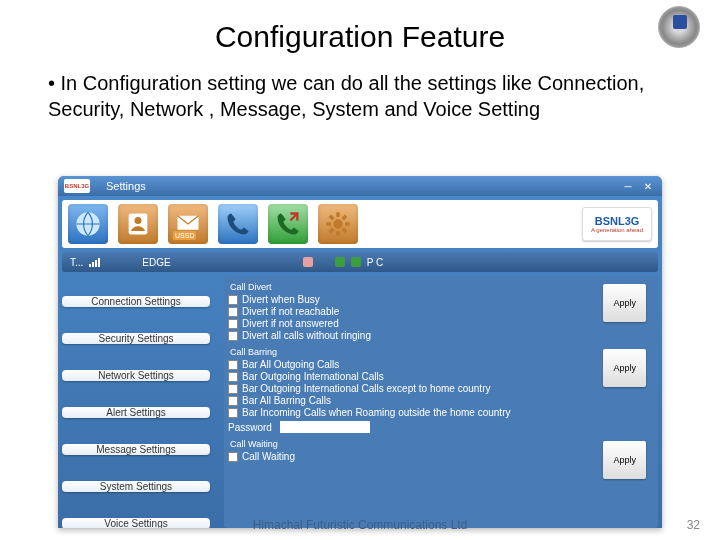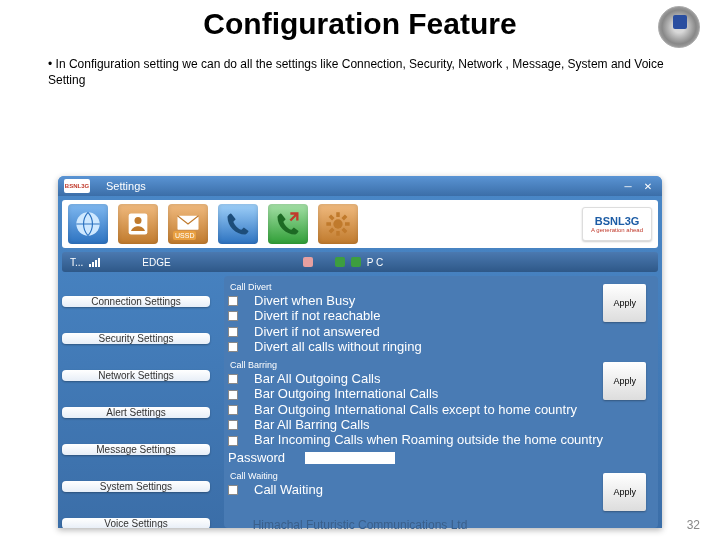--- a/index.html
+++ b/index.html
@@ -6,25 +6,25 @@
   body {
     width: 720px;
     height: 540px;
     font-family: Arial, Helvetica, sans-serif;
     background: #fff;
     position: relative;
   }
   .slide-title {
     text-align: center;
     font-size: 30px;
-    padding-top: 7px;
-    font-weight: bold;
+    padding-top: 20px;
+    font-weight: normal;
   }
   .slide-bullet {
-    font-size: 12px;
+    font-size: 20px;
     padding: 16px 48px 12px 48px;
     line-height: 1.3;
   }
   .slide-bullet::before {
     content: "• ";
   }
   .logo-top {
     position: absolute;
     right: 20px;
     top: 6px;
@@ -189,22 +189,22 @@
     margin-left: 8px;
   }
   .section-label {
     font-size: 9px;
     color: #fff;
     margin: 2px 0 2px 2px;
   }
   .chk-row {
     display: flex;
     align-items: center;
-    gap: 16px;
-    font-size: 13px;
+    gap: 4px;
+    font-size: 10px;
     margin: 1px 0;
     line-height: 1.1;
   }
   .chk {
     width: 10px; height: 10px;
     background: #fff;
     border: 1px solid #888;
     flex-shrink: 0;
   }
   .apply-btn {

